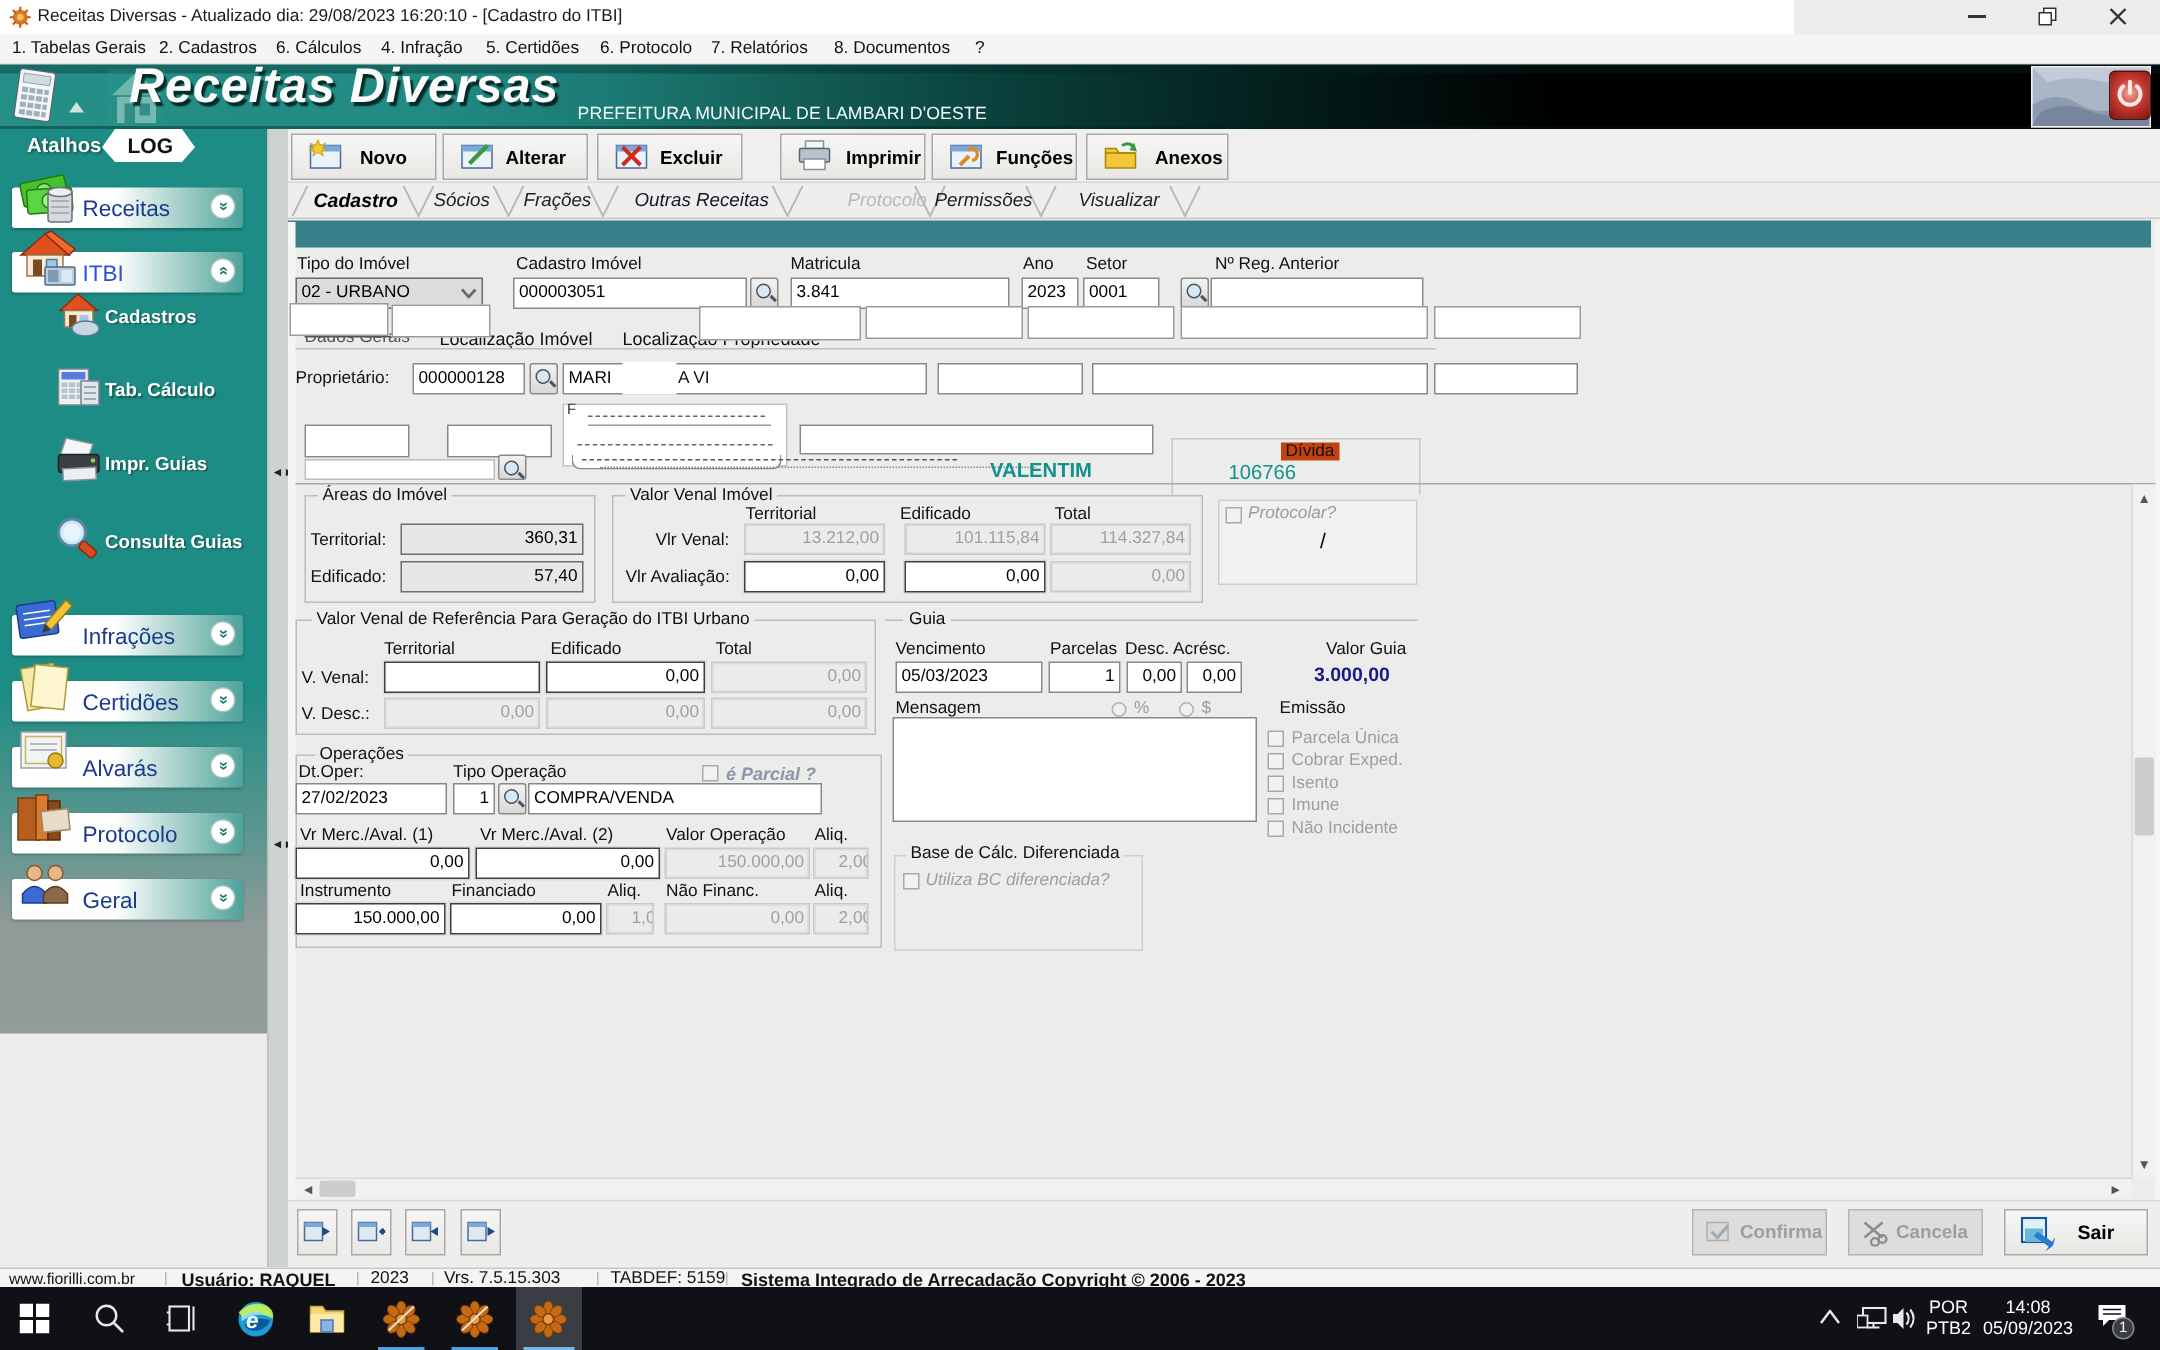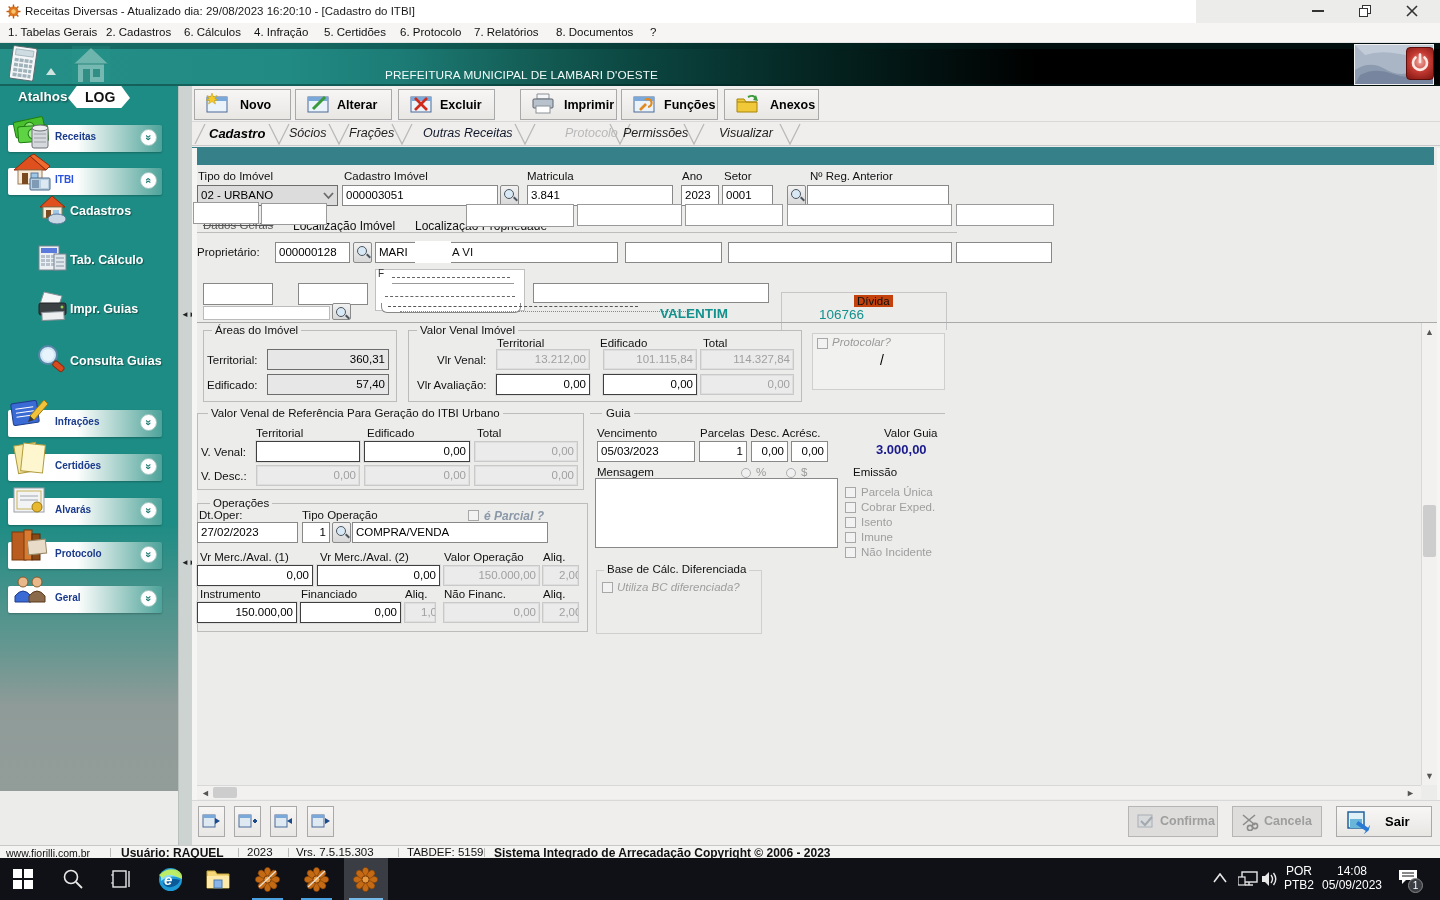--- a/index.html
+++ b/index.html
@@ -12,21 +12,21 @@
 .fldgy{position:absolute;background:#e7e7e7;border:1px solid #6d6d6d;font-size:11.5px;color:#000;white-space:nowrap;overflow:hidden;padding:3px 3px 0 3px}
 .rt{text-align:right}
 .grp{position:absolute;border:1px solid #bcbcbc}
 .grp>span{position:absolute;top:-7px;left:8px;background:#ececeb;padding:0 3px;font-size:11.5px;color:#111;white-space:nowrap}
 .mag{position:absolute;width:19px;height:21px;background:linear-gradient(#f2f2f2,#d8d8d8);border:1px solid #8a8a8a;border-radius:2px}
 .mag:after{content:"";position:absolute;left:3px;top:3px;width:8px;height:8px;border:1.5px solid #4a5560;border-radius:50%;background:#d8e8f4}.mag:before{content:"";position:absolute;left:12px;top:12px;width:5px;height:2px;background:#4a5560;transform:rotate(45deg)}
 .cb{position:absolute;width:11px;height:11px;border:1px solid #a8a8a8;background:#f2f2f2}
 .glitch{position:absolute;background:#fff;border:1px solid #9a9a9a}
 .tbtn{position:absolute;height:31px;background:linear-gradient(#f7f6f5,#e9e7e4);border:1px solid #a9a9a9;font-size:12.5px;font-weight:bold;color:#111;text-align:center}
 .sideitem{position:absolute;left:8px;width:154px;height:27px;background:linear-gradient(90deg,#fff 0%,#fdfefd 45%,#9fccc6 75%,#4da39a 100%);border-radius:2px;box-shadow:0 1px 2px rgba(0,0,0,.25)}
-.sideitem .t{position:absolute;left:47px;top:6px;font-size:10px;font-weight:bold;color:#1a3a8c}
+.sideitem .t{position:absolute;left:47px;top:6px;font-size:15px;font-weight:normal;color:#1a3a8c}
 .chev{position:absolute;right:5px;top:4px;width:17px;height:17px;border-radius:50%;background:#fff;border:1px solid #9fc5c0;color:#1c7a74;font-size:11px;text-align:center;line-height:15px;font-weight:bold;transform:rotate(90deg)}
 .subitem{position:absolute;font-size:12.5px;font-weight:bold;color:#fff;text-shadow:1px 1px 1px rgba(0,0,0,.4)}
 </style></head>
 <body>
 
 <div class="ab" style="left:0;top:0;width:1196px;height:23px;background:#fff">
   <svg class="ab" style="left:6px;top:4px" width="15" height="15" viewBox="0 0 15 15">
       <circle cx="7.5" cy="7.5" r="5" fill="#e07820"></circle>
       <circle cx="7.5" cy="7.5" r="2.2" fill="#f6c26a"></circle>
       <g stroke="#c05a10" stroke-width="1.4">
@@ -91,38 +91,39 @@
     </svg>
   <div class="ab" style="left:46px;top:25px;width:0;height:0;border-left:5px solid transparent;border-right:5px solid transparent;border-bottom:7px solid #cfe3e0"></div>
   <svg class="ab" style="left:70px;top:1px;opacity:.55" width="42" height="42" viewBox="0 0 42 42">
       <rect x="2" y="2" width="38" height="38" fill="#2a958c" opacity=".5"></rect>
       <polygon points="21,4 4,20 38,20" fill="#bfe2da" opacity=".85"></polygon>
       <rect x="8" y="20" width="26" height="18" fill="#e8f4f0" opacity=".75"></rect>
       <rect x="13" y="25" width="7" height="13" fill="#3d8f85"></rect>
       <rect x="23" y="25" width="7" height="8" fill="#3d8f85"></rect>
       <line x1="4" y1="20" x2="38" y2="20" stroke="#2f7f74"></line>
     </svg>
+  <div class="ab" style="left:86px;top:-2px;font-size:32.5px;line-height:32px;font-weight:bold;font-style:italic;color:#fbfdfc;text-shadow:2px 2.5px 1px rgba(0,25,22,.85);letter-spacing:.5px">Receitas Diversas</div>
   <div class="ab" style="left:385px;top:25px;font-size:11.8px;color:#f2fbf9;letter-spacing:.1px">PREFEITURA MUNICIPAL DE LAMBARI D'OESTE</div>
   <div class="ab" style="left:1354px;top:1px;width:80px;height:41px;background:#dfe6ea;border:1px solid #f0f0f0">
     <svg width="78" height="39" viewBox="0 0 78 39">
         <rect width="78" height="39" fill="#aab6c6"></rect>
         <path d="M0 25 Q15 15 30 24 T60 26 L78 20 L78 39 L0 39 Z" fill="#8d9bb0"></path>
         <path d="M5 30 Q20 22 38 29 T78 28 L78 39 L0 39 Z" fill="#77869e"></path>
         <path d="M10 10 Q25 5 45 9 T78 7 L78 0 L0 0 Z" fill="#c2cbd8"></path>
       </svg>
   </div>
   <div class="ab" style="left:1406px;top:4px;width:28px;height:33px;border-radius:4px;background:radial-gradient(circle at 50% 45%,#f0a9a0 0%,#c43b33 45%,#7e1410 100%);border:1px solid #5d0e0b">
     <svg class="ab" style="left:3px;top:5px" width="20" height="20" viewBox="0 0 20 20">
         <path d="M5.5 4.5 A7 7 0 1 0 14.5 4.5" fill="none" stroke="#ffe9e4" stroke-width="2.6" stroke-linecap="round"></path>
         <line x1="10" y1="1.5" x2="10" y2="9" stroke="#ffe9e4" stroke-width="2.6" stroke-linecap="round"></line>
       </svg>
   </div>
 </div>
 
-<div class="ab" id="sidebar" style="left:0;top:86px;width:178px;height:705px;background:linear-gradient(180deg,#1d8c84 0%,#1d8c84 62%,#5d968f 78%,#8f9b98 88%,#929d9a 100%)">
+<div class="ab" id="sidebar" style="left:0;top:86px;width:178px;height:603px;background:linear-gradient(180deg,#1d8c84 0%,#1d8c84 62%,#5d968f 78%,#8f9b98 88%,#929d9a 100%)">
   <div class="ab" style="left:18px;top:3px;font-size:13.5px;font-weight:bold;color:#fff;text-shadow:1px 1px 2px rgba(0,0,0,.5)">Atalhos</div>
   <div class="ab" style="left:68px;top:0px;width:62px;height:22px;background:#fff;clip-path:polygon(14% 0,86% 0,100% 55%,86% 100%,14% 100%,0 55%);"></div>
   <div class="ab" style="left:85px;top:3px;font-size:14px;font-weight:bold;color:#111">LOG</div>
 
   <div class="sideitem" style="top:39px">
       <div class="t">Receitas</div>
       <div class="chev">»</div>
     </div>
   <svg class="ab" style="left:10px;top:24px" width="42" height="42" viewBox="0 0 42 42">
       <g transform="rotate(-12 16 16)">
@@ -343,21 +344,21 @@
 
 <div id="form">
 
   <div class="lbl" style="left:198px;top:170px">Tipo do Imóvel</div>
   <div class="lbl" style="left:344px;top:170px">Cadastro Imóvel</div>
   <div class="lbl" style="left:527px;top:170px">Matricula</div>
   <div class="lbl" style="left:682px;top:170px">Ano</div>
   <div class="lbl" style="left:724px;top:170px">Setor</div>
   <div class="lbl" style="left:810px;top:170px">Nº Reg. Anterior</div>
 
-  <div class="fldgy" style="left:197px;top:185px;width:141px;height:21px;background:#dcdcdc">02 - URBANO
+  <div class="fldgy" style="left:197px;top:185px;width:125px;height:21px;background:#dcdcdc">02 - URBANO
     <svg class="ab" style="right:3px;top:6px" width="11" height="8" viewBox="0 0 11 8">
         <polyline points="1,1 5.5,6 10,1" fill="none" stroke="#6a6a6a" stroke-width="1.8"></polyline>
       </svg>
   </div>
   <div class="fld" style="left:342px;top:185px;width:156px;height:21px">000003051</div>
   <div class="mag" style="left:500px;top:185px"></div>
   <div class="fld" style="left:527px;top:185px;width:146px;height:21px">3.841</div>
   <div class="fld" style="left:681px;top:185px;width:38px;height:21px">2023</div>
   <div class="fld" style="left:722px;top:185px;width:51px;height:21px">0001</div>
   <div class="mag" style="left:787px;top:185px"></div>

